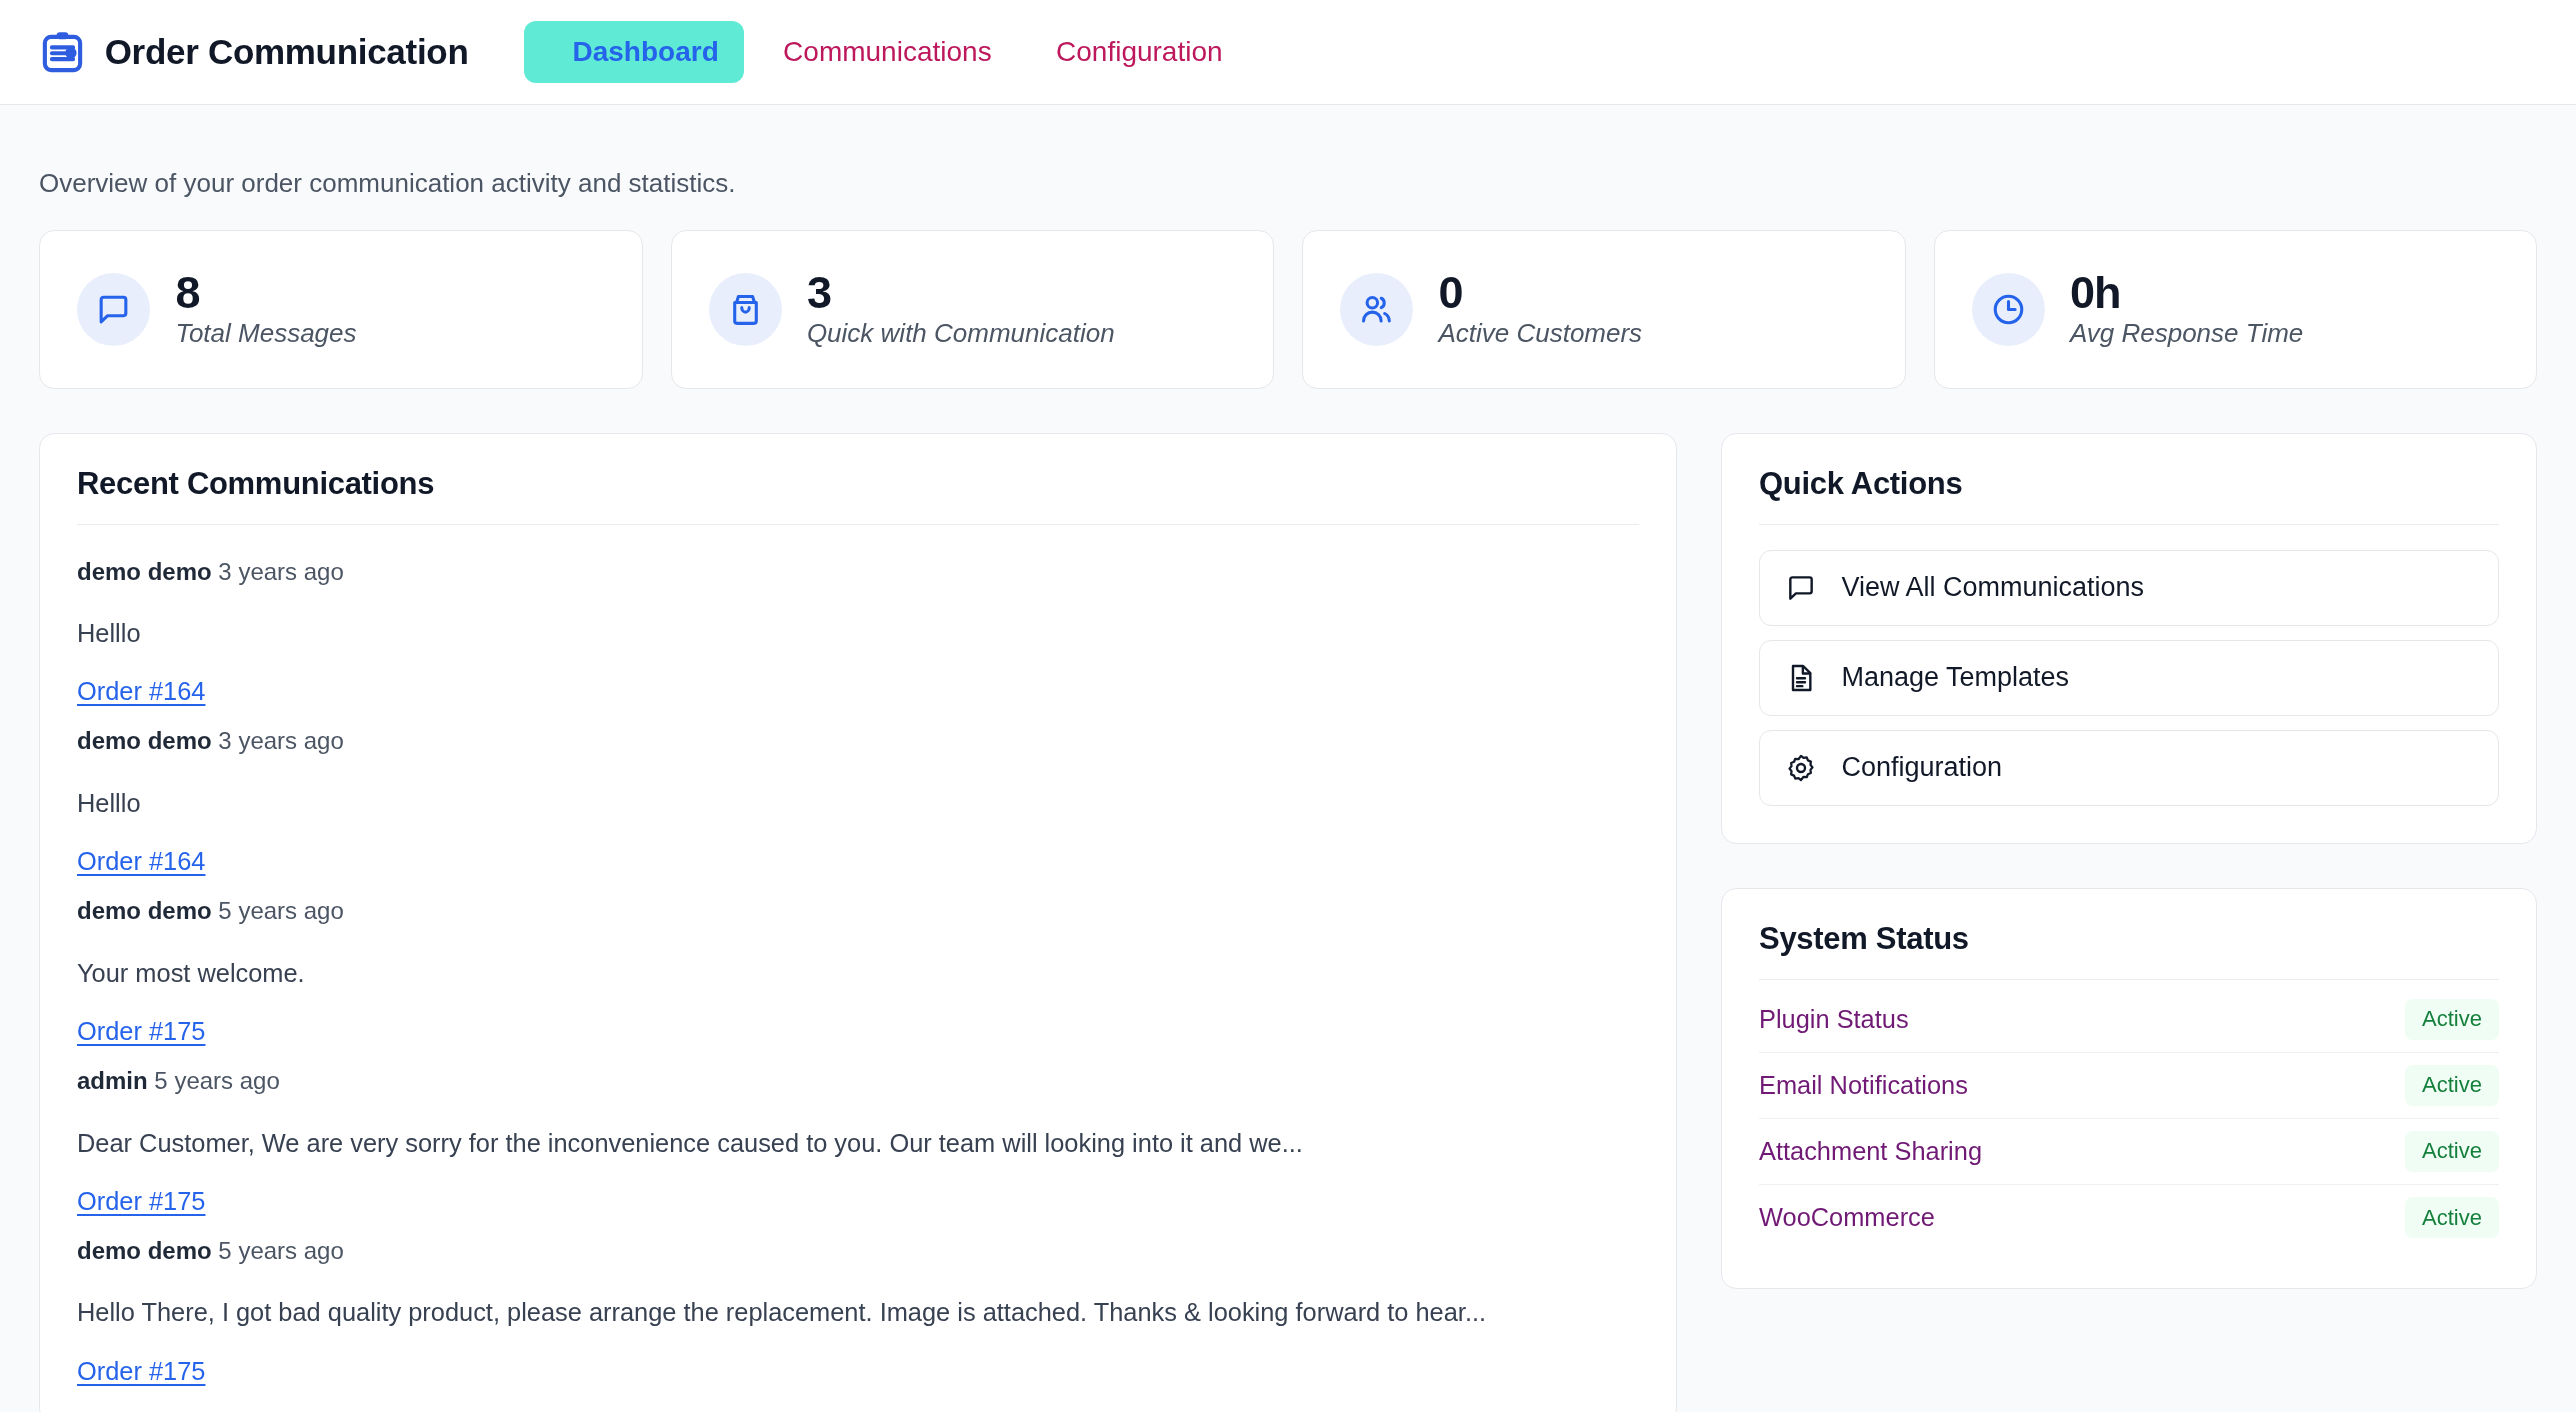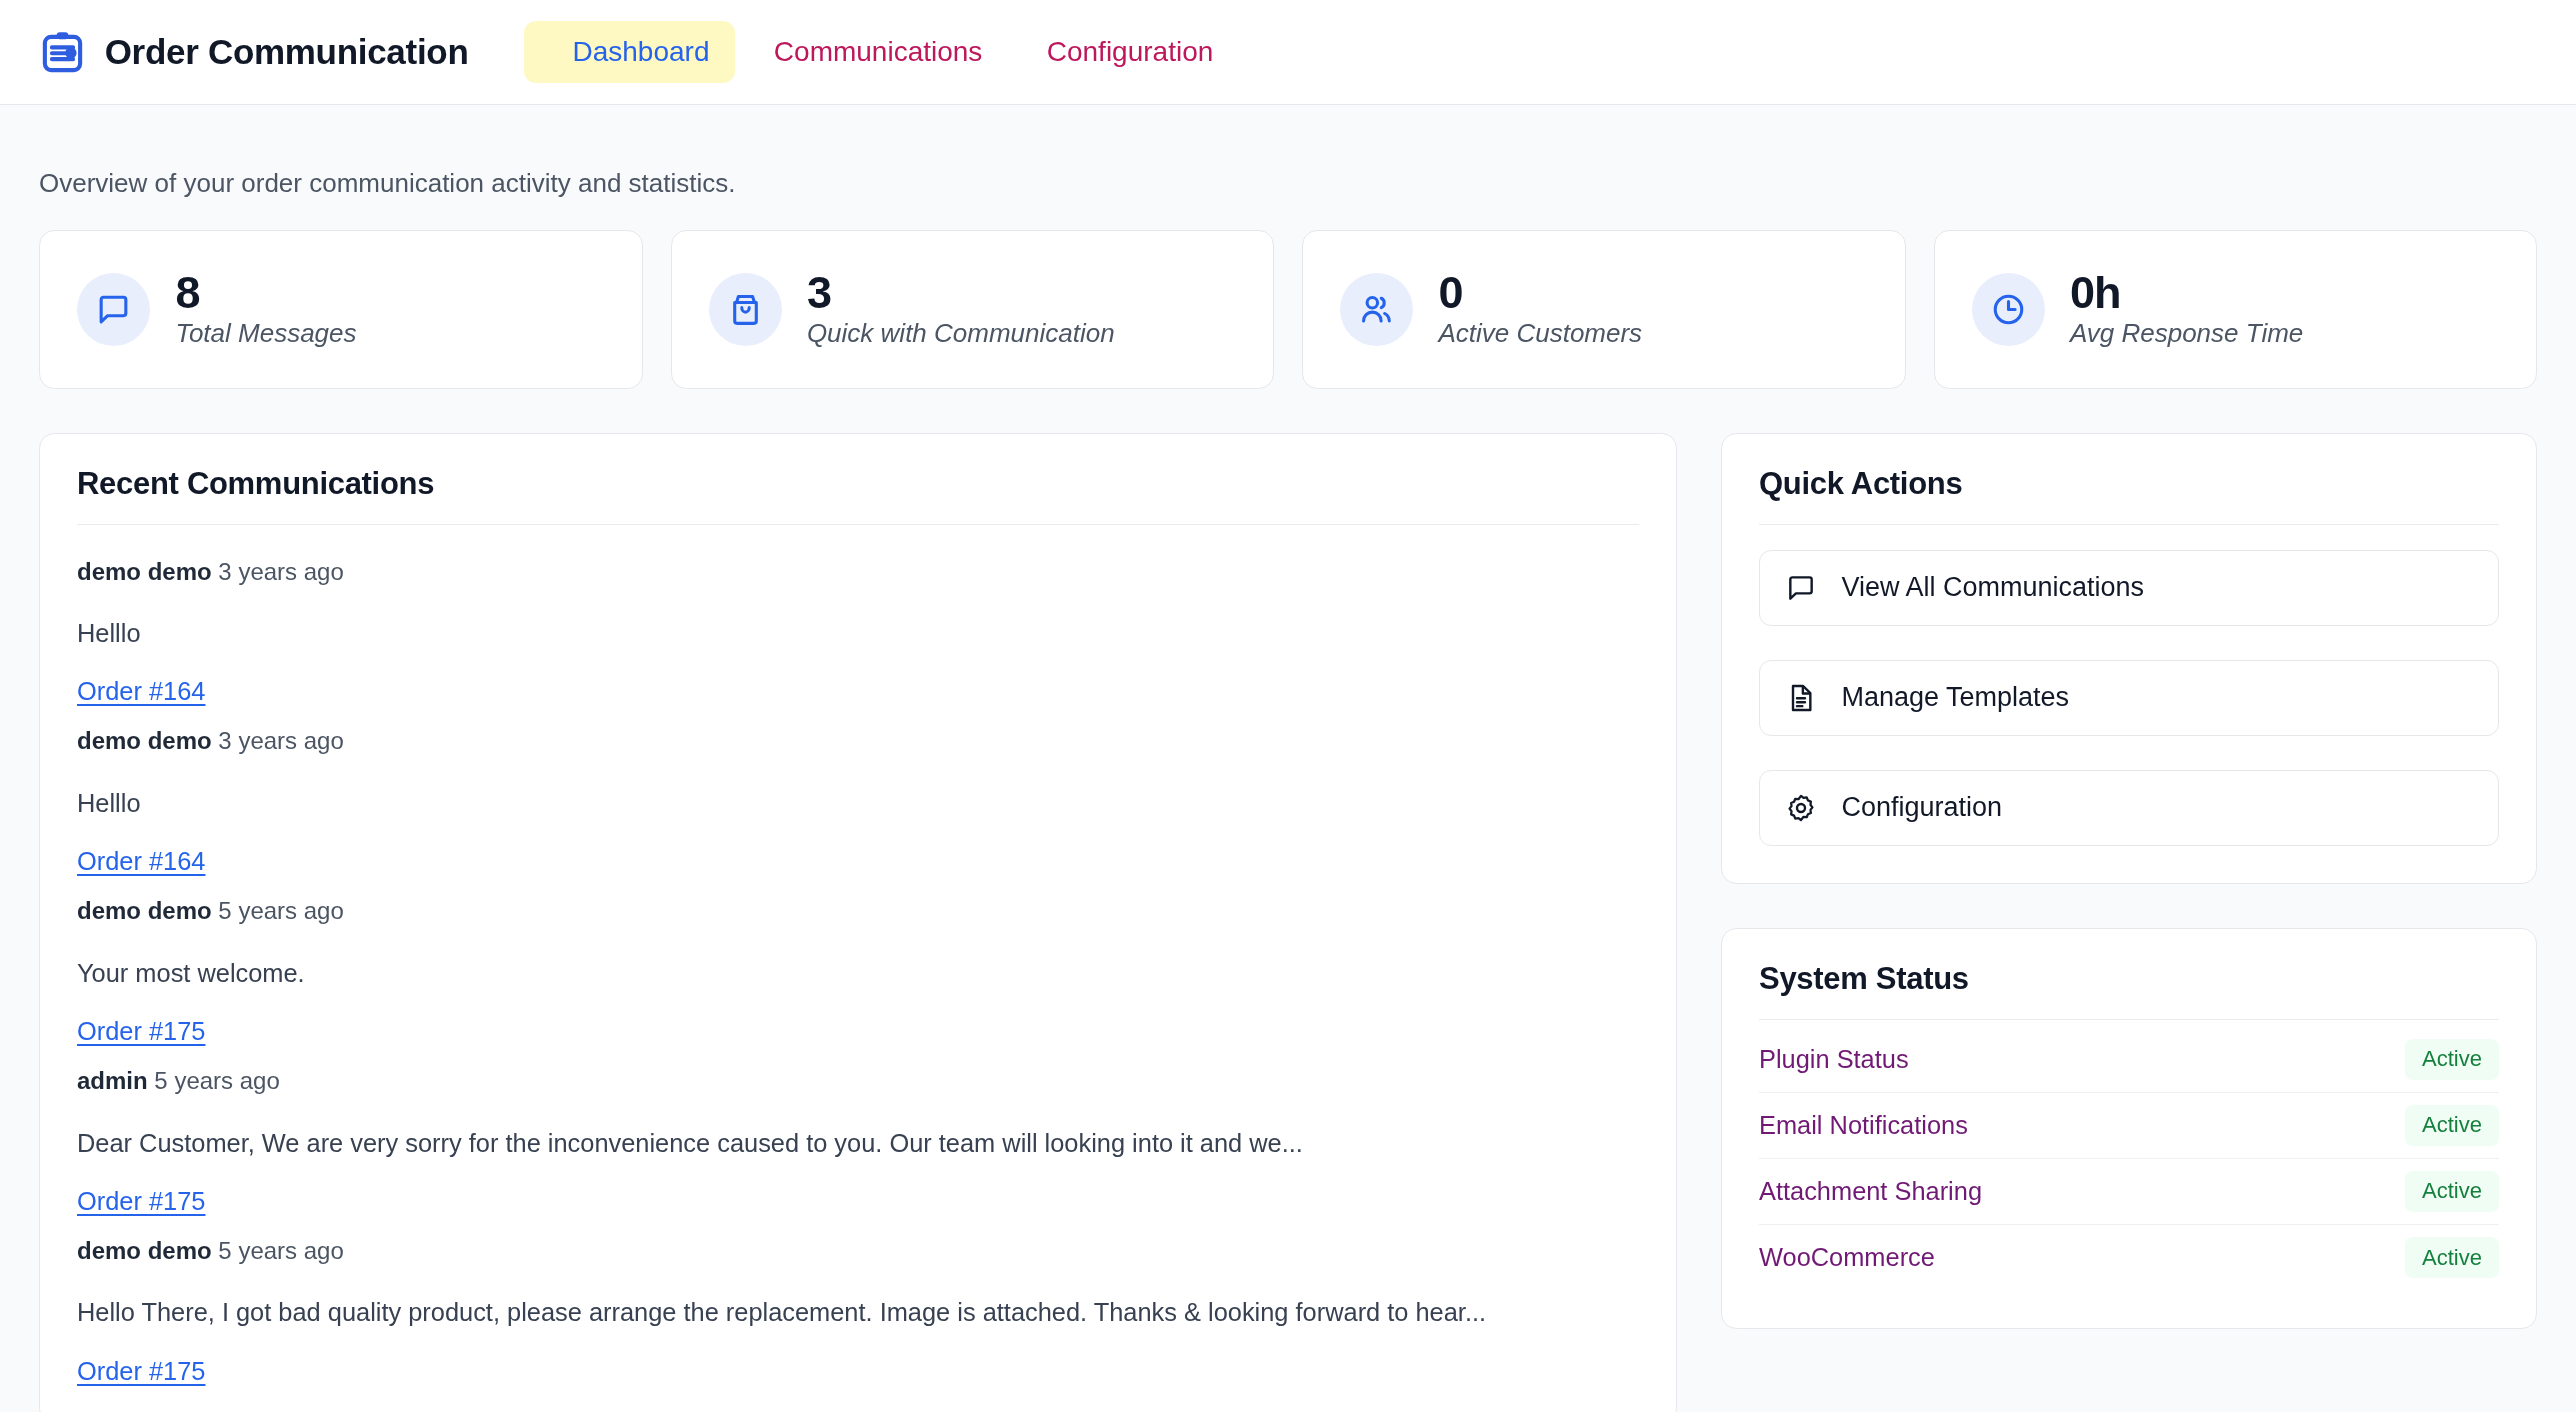--- a/index.html
+++ b/index.html
@@ -42,23 +42,23 @@
     color: #be185d;
     padding: 15.3px 25.4px;
     border-radius: 12px;
     white-space: nowrap;
     cursor: pointer;
     background: transparent;
     border: none;
     font-family: inherit;
   }
   .nav-item.active {
-    background: #fef9c3;
+    background: #5eead4;
     color: #2563eb;
-    font-weight: 400;
+    font-weight: 700;
     padding-left: 48px;
   }
 
   
   .page { padding: 0 39px; }
   .subtitle {
     font-size: 26px;
     color: #4b5563;
     padding: 63px 0 30.5px 0;
   }
@@ -150,21 +150,21 @@
   .comm-link {
     font-size: 25.4px;
     color: #2563eb;
     text-decoration: underline;
     text-underline-offset: 4.2px;
     cursor: pointer;
     display: inline-block;
   }
 
   
-  .qa-list { padding-top: 25.4px; display: flex; flex-direction: column; gap: 34px; }
+  .qa-list { padding-top: 25.4px; display: flex; flex-direction: column; gap: 14px; }
   .qa-btn {
     display: flex;
     align-items: center;
     gap: 24px;
     height: 76px;
     border: 1.7px solid #e5e7eb;
     border-radius: 12px;
     background: #ffffff;
     padding: 0 25.4px;
     cursor: pointer;

